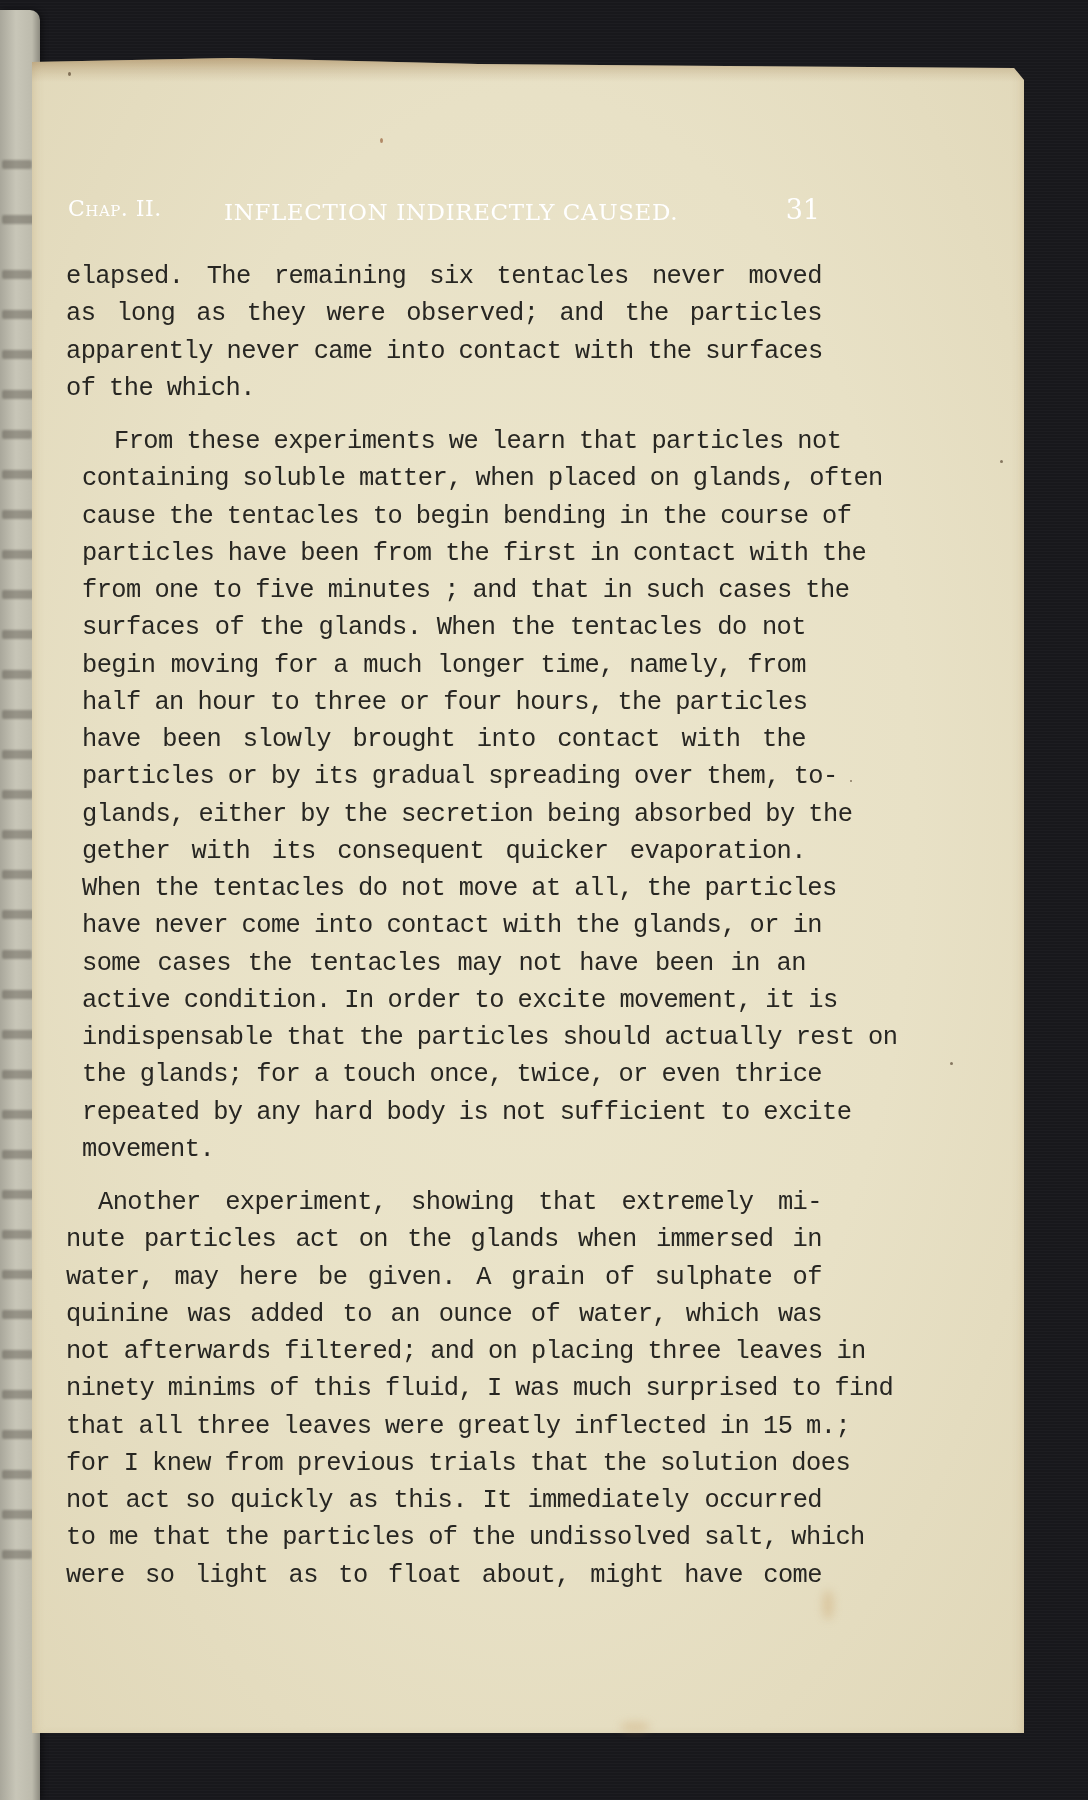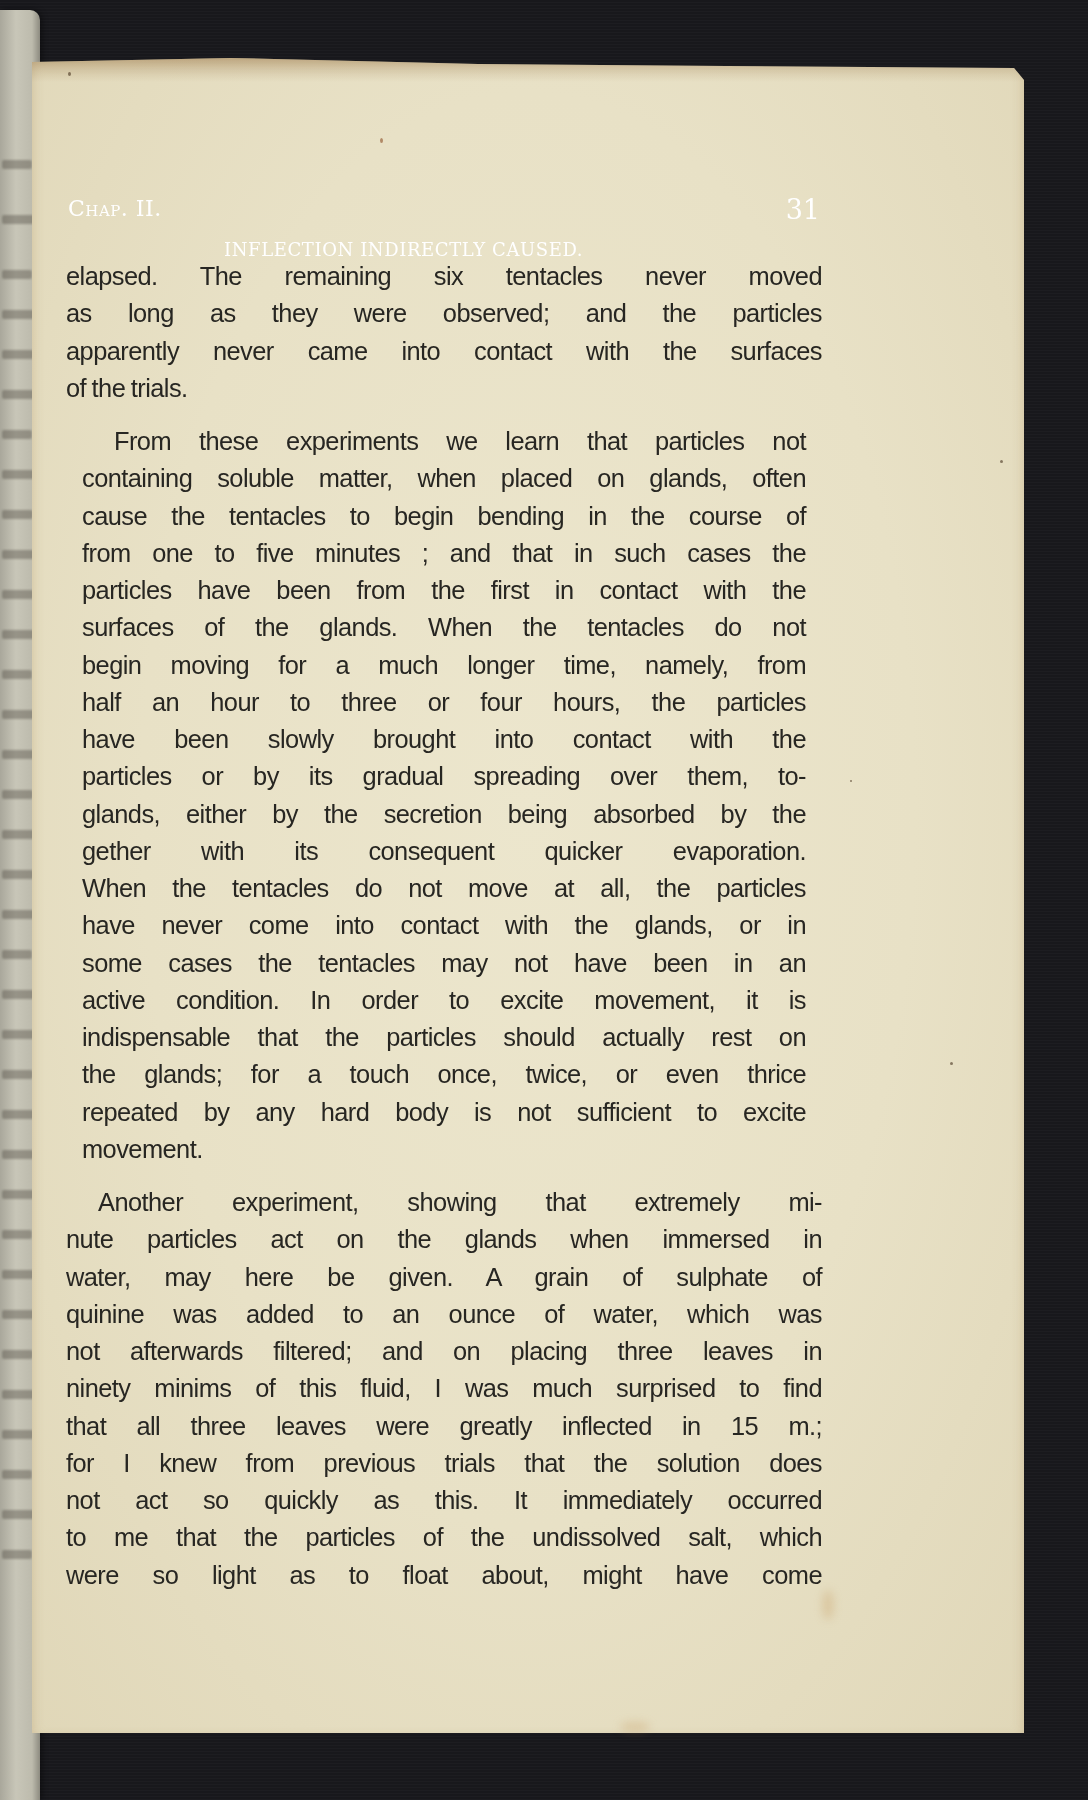--- a/index.html
+++ b/index.html
@@ -70,36 +70,35 @@
       left: 0;
       top: 0;
       font-size: 22px;
       font-variant: small-caps;
       letter-spacing: 0.5px;
     }
     .running-head-title {
       position: absolute;
       left: 156px;
       top: 3px;
-      font-size: 18px;
+      font-size: 23px;
       letter-spacing: 0.6px;
-      margin-top: 40px;
     }
     .page-number {
       position: absolute;
       right: 0;
       top: -2px;
       font-size: 27px;
     }
     .body-text {
       position: absolute;
       left: 66px;
       top: 258px;
       width: 756px;
-      font-family: Liberation Sans, sans-serif;
+      font-family: Liberation Mono, monospace;
       font-size: 25.4px;
       color: #272622;
       line-height: 37.25px;
     }
     .line {
       display: block;
       white-space: nowrap;
       text-align: justify;
       text-align-last: justify;
       height: 37.25px;
@@ -181,28 +180,28 @@
   <span class="running-head-chapter">Chap. II.</span>
   <span class="running-head-title">INFLECTION INDIRECTLY CAUSED.</span>
   <span class="page-number">31</span>
 </div>
 
 <div class="body-text" style="color: rgb(39, 38, 34);">
   <p style="margin:0">
     <span class="line">elapsed. The remaining six tentacles never moved</span>
     <span class="line">as long as they were observed; and the particles</span>
     <span class="line">apparently never came into contact with the surfaces</span>
-    <span class="line last">of the trials.</span>
+    <span class="line last">of the which.</span>
   </p>
   <p style="margin:16px">
     <span class="line indent">From these experiments we learn that particles not</span>
     <span class="line">containing soluble matter, when placed on glands, often</span>
     <span class="line">cause the tentacles to begin bending in the course of</span>
+    <span class="line">particles have been from the first in contact with the</span>
     <span class="line">from one to five minutes ; and that in such cases the</span>
-    <span class="line">particles have been from the first in contact with the</span>
     <span class="line">surfaces of the glands. When the tentacles do not</span>
     <span class="line">begin moving for a much longer time, namely, from</span>
     <span class="line">half an hour to three or four hours, the particles</span>
     <span class="line">have been slowly brought into contact with the</span>
     <span class="line">particles or by its gradual spreading over them, to-</span>
     <span class="line">glands, either by the secretion being absorbed by the</span>
     <span class="line">gether with its consequent quicker evaporation.</span>
     <span class="line">When the tentacles do not move at all, the particles</span>
     <span class="line">have never come into contact with the glands, or in</span>
     <span class="line">some cases the tentacles may not have been in an</span>

